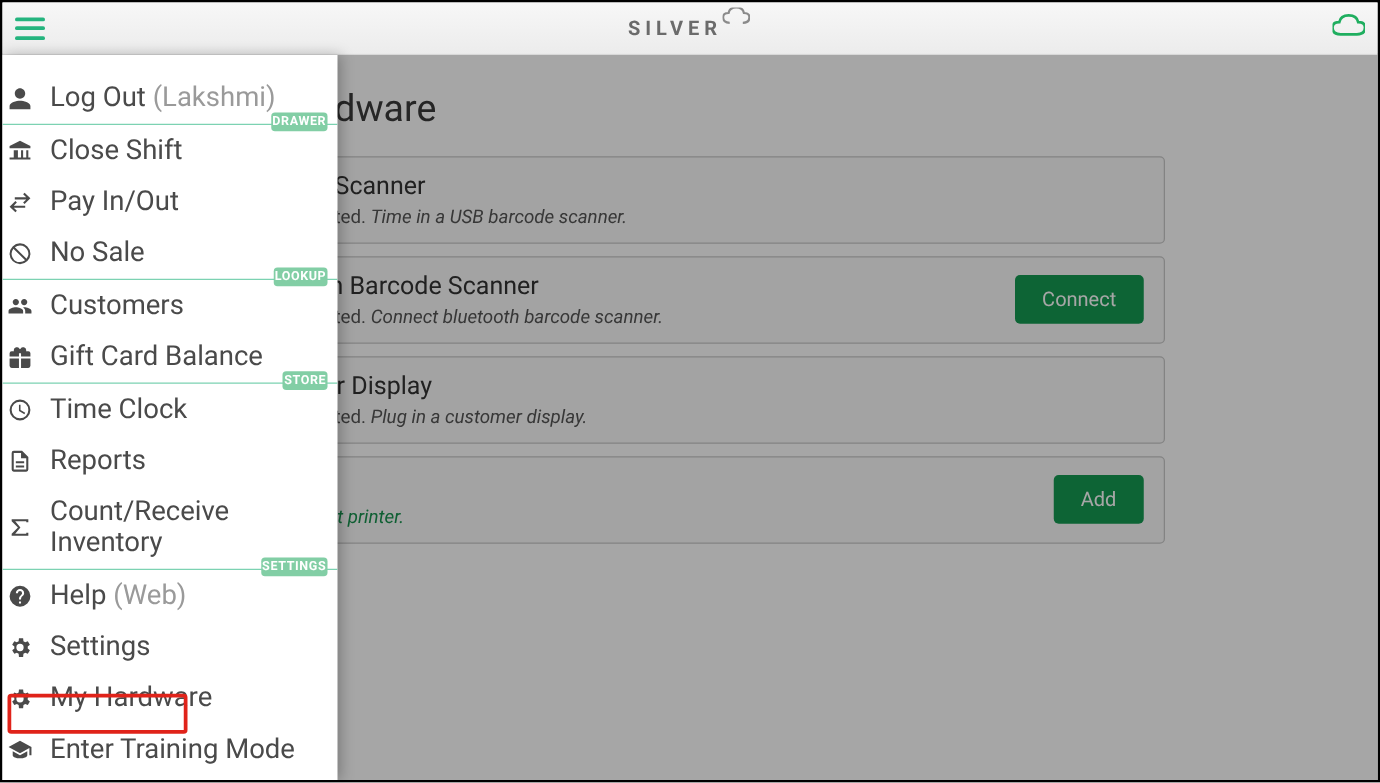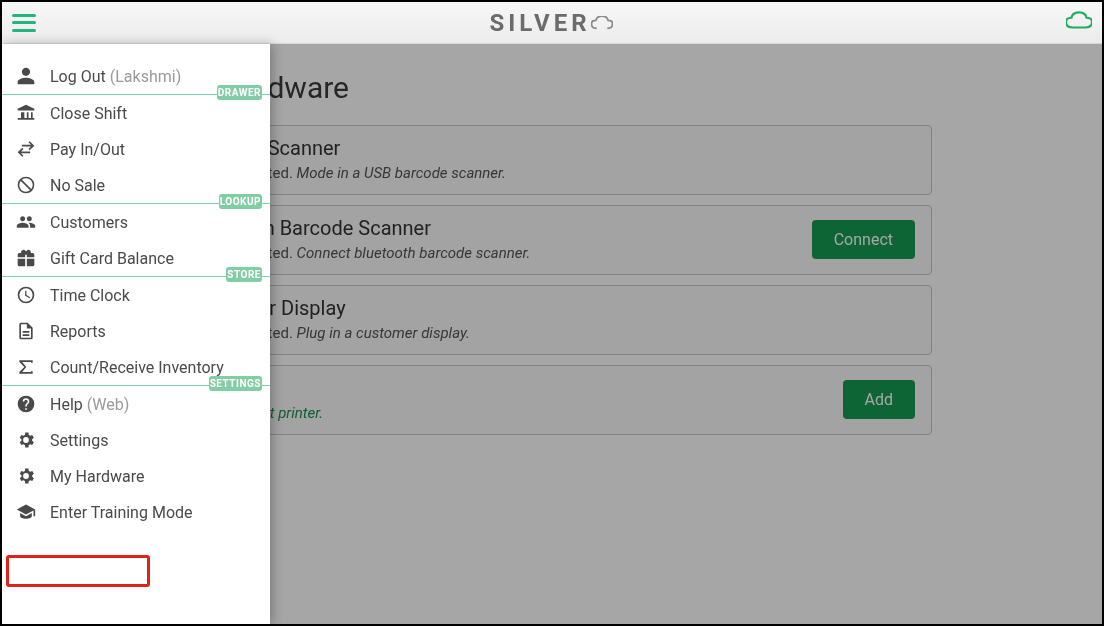--- a/index.html
+++ b/index.html
@@ -7,42 +7,42 @@
 .frame { width: 1104px; height: 626px; border: 2px solid #000; position: relative; background: #fff; }
 .topbar {
   height: 42px;
   background: linear-gradient(#f7f7f7,#ececec);
   border-bottom: 1px solid #d8d8d8;
   display: flex; align-items: center; justify-content: space-between;
   padding: 0 10px;
 }
 .hamburger { width: 24px; height: 18px; display: flex; flex-direction: column; justify-content: space-between; cursor:pointer;}
 .hamburger span { display:block; height:3px; background:#24b47e; border-radius:2px; }
-.brand { font-weight:700; letter-spacing:4px; color:#6b6b6b; font-size:24px; display:flex; align-items:flex-end; gap:2px;}
+.brand { font-weight:700; letter-spacing:4px; color:#6b6b6b; font-size:16px; display:flex; align-items:flex-start; gap:2px;}
 .cloud-icon svg { width:26px; height:20px; }
 .content-area { position:absolute; top:42px; left:0; right:0; bottom:0; background:#fff; }
 .overlay { position:absolute; inset:0; background:rgba(0,0,0,0.35); }
 .page-inner { padding: 26px 170px 0 170px; }
 .page-title { font-size:30px; color:#3b3b3b; font-weight:400; margin-bottom:20px;}
 .cards { display:flex; flex-direction:column; gap:10px; }
 .card { border:1px solid #c9c9c9; border-radius:4px; padding:10px 16px 12px 16px; background:#fafafa; display:flex; align-items:center; justify-content:space-between; }
 .card-left { display:flex; flex-direction:column; gap:4px;}
 .card-title { font-size:20px; color:#333; }
 .card-sub { font-size:15px; color:#555; }
 .card-sub .hint { font-style:italic; color:#555; }
 .card-sub.green, .card-sub.green .hint { color:#17934f; }
 .btn { background:#159a52; color:#ffffff; border:none; border-radius:4px; padding:10px 22px; font-size:16px; cursor:pointer;}
 
 .drawer {
   position:absolute; top:42px; left:0; width:268px; bottom:0; background:#fff;
   box-shadow: 3px 0 10px rgba(0,0,0,0.25);
   overflow:hidden;
   z-index:10;
 }
-.menu-item { display:flex; align-items:center; gap:14px; padding:8px 14px; font-size:16px; color:#4a4a4a; cursor:pointer; position:relative;}
+.menu-item { display:flex; align-items:center; gap:14px; padding:8px 4px; font-size:22px; color:#4a4a4a; cursor:pointer; position:relative;}
 .menu-item .sub { color:#9a9a9a; }
 .menu-icon { width:20px; height:20px; display:flex; align-items:center; justify-content:center; color:#4a4a4a; flex-shrink:0;}
 .menu-icon svg { width:20px; height:20px; fill:#4a4a4a; }
 .section-div { height:1px; background:#24b47e; opacity:.6; margin:0; position:relative;}
 .section-tag { position:absolute; right:8px; top:-9px; background:#2fae6a; color:#fff; font-size:10px; letter-spacing:.5px; padding:2px 1px; border-radius:3px; font-weight:700;}
 .highlight-box { position:absolute; border:3px solid #e0231a; border-radius:3px; pointer-events:none; }
 </style>
 </head>
 <body>
 
@@ -66,21 +66,21 @@
     </div>
   </div>
 
   <div class="content-area">
     <div class="page-inner">
       <div class="page-title">My Hardware</div>
       <div class="cards" id="cards">
           <div class="card">
             <div class="card-left">
               <div class="card-title">Barcode Scanner</div>
-              <div class="card-sub"><span>Not Connected.  </span><span class="hint">Mode in a USB barcode scanner.</span></div>
+              <div class="card-sub"><span>Not Connected.  </span><span class="hint">Time in a USB barcode scanner.</span></div>
             </div>
           </div>
           <div class="card">
             <div class="card-left">
               <div class="card-title">Bluetooth Barcode Scanner</div>
               <div class="card-sub"><span>Not Connected.  </span><span class="hint">Connect bluetooth barcode scanner.</span></div>
             </div>
             <button class="btn">Connect</button>
           </div>
           <div class="card">

